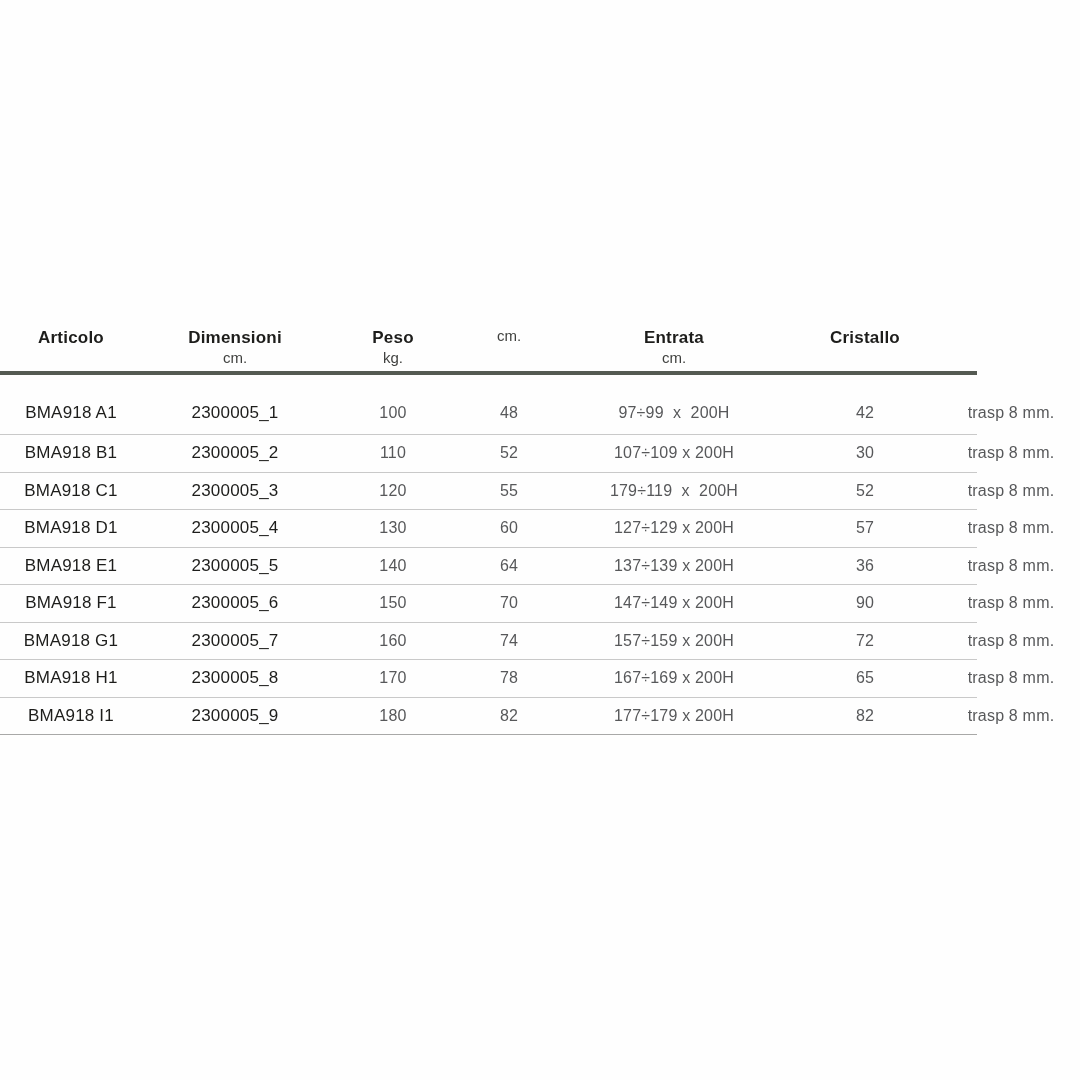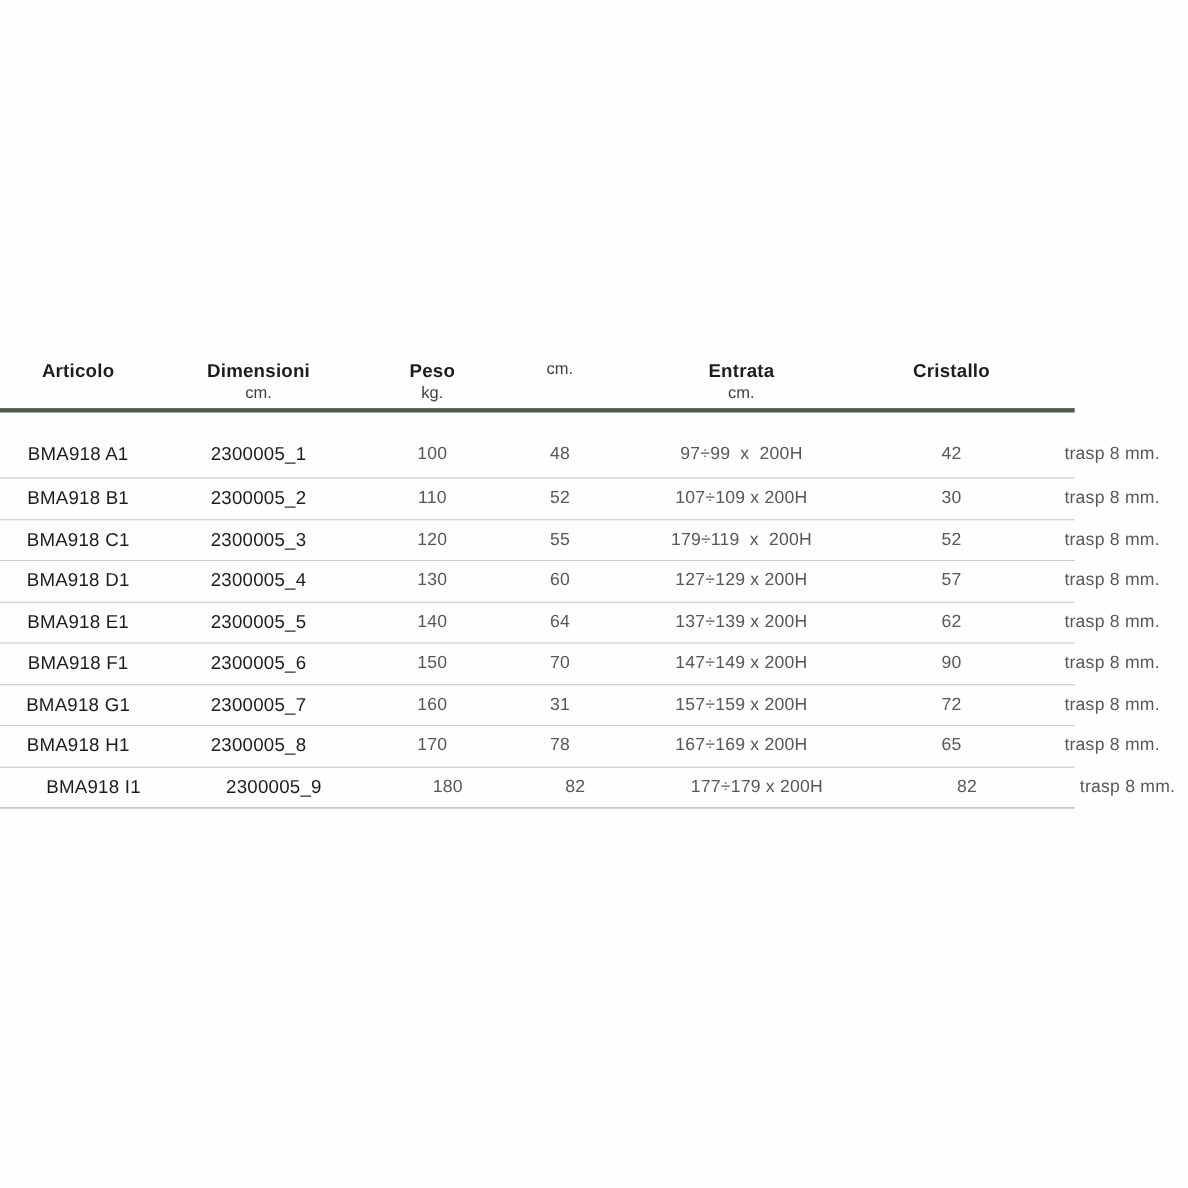--- a/index.html
+++ b/index.html
@@ -57,21 +57,20 @@
     border-bottom: 1px solid #c9c9c9;
   }
   .row.first {
     height: 59px;
     padding-top: 17px;
     box-sizing: content-box;
     height: 42px;
   }
   .row:last-child {
     border-bottom: 1px solid #a8a8a7;
-    padding-left: 14px;
   }
   .cell {
     text-align: center;
     font-size: 16px;
     font-weight: 400;
     color: #57585a;
     letter-spacing: 0.2px;
   }
   .cell-articolo, .cell-sku {
     font-size: 17px;
@@ -149,37 +148,37 @@
         <div class="cell cell-estensione">127÷129 x 200H</div>
         <div class="cell cell-entrata">57</div>
         <div class="cell cell-cristallo">trasp 8 mm.</div>
       </div>
       <div class="grid-row row">
         <div class="cell cell-articolo">BMA918 E1</div>
         <div class="cell cell-sku">2300005_5</div>
         <div class="cell cell-dimensioni">140</div>
         <div class="cell cell-peso">64</div>
         <div class="cell cell-estensione">137÷139 x 200H</div>
-        <div class="cell cell-entrata">62</div>
+        <div class="cell cell-entrata">36</div>
         <div class="cell cell-cristallo">trasp 8 mm.</div>
       </div>
       <div class="grid-row row">
         <div class="cell cell-articolo">BMA918 F1</div>
         <div class="cell cell-sku">2300005_6</div>
         <div class="cell cell-dimensioni">150</div>
         <div class="cell cell-peso">70</div>
         <div class="cell cell-estensione">147÷149 x 200H</div>
         <div class="cell cell-entrata">90</div>
         <div class="cell cell-cristallo">trasp 8 mm.</div>
       </div>
       <div class="grid-row row">
         <div class="cell cell-articolo">BMA918 G1</div>
         <div class="cell cell-sku">2300005_7</div>
         <div class="cell cell-dimensioni">160</div>
-        <div class="cell cell-peso">31</div>
+        <div class="cell cell-peso">74</div>
         <div class="cell cell-estensione">157÷159 x 200H</div>
         <div class="cell cell-entrata">72</div>
         <div class="cell cell-cristallo">trasp 8 mm.</div>
       </div>
       <div class="grid-row row">
         <div class="cell cell-articolo">BMA918 H1</div>
         <div class="cell cell-sku">2300005_8</div>
         <div class="cell cell-dimensioni">170</div>
         <div class="cell cell-peso">78</div>
         <div class="cell cell-estensione">167÷169 x 200H</div>

